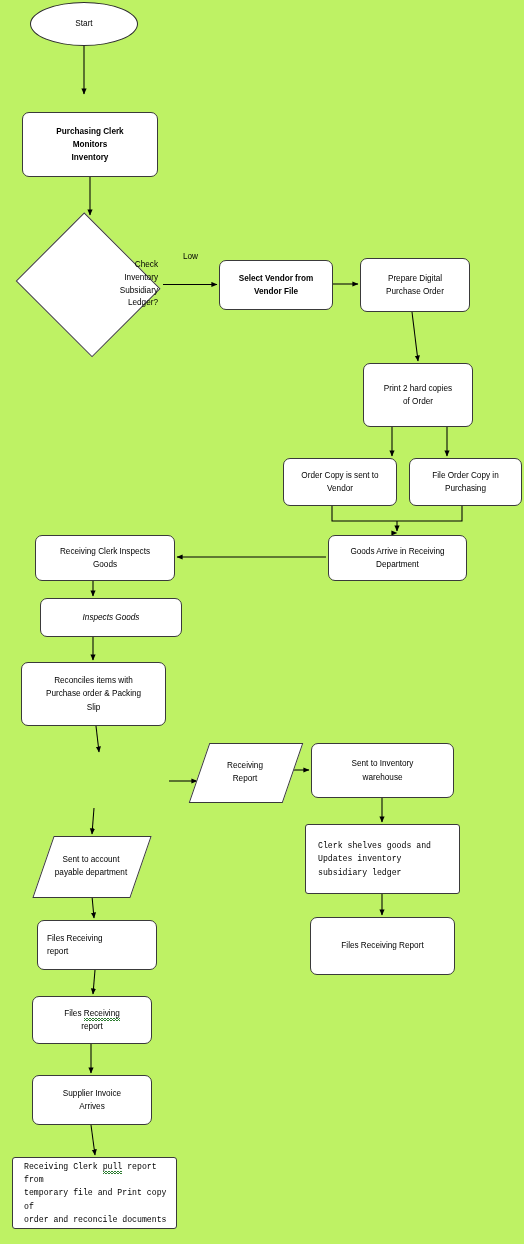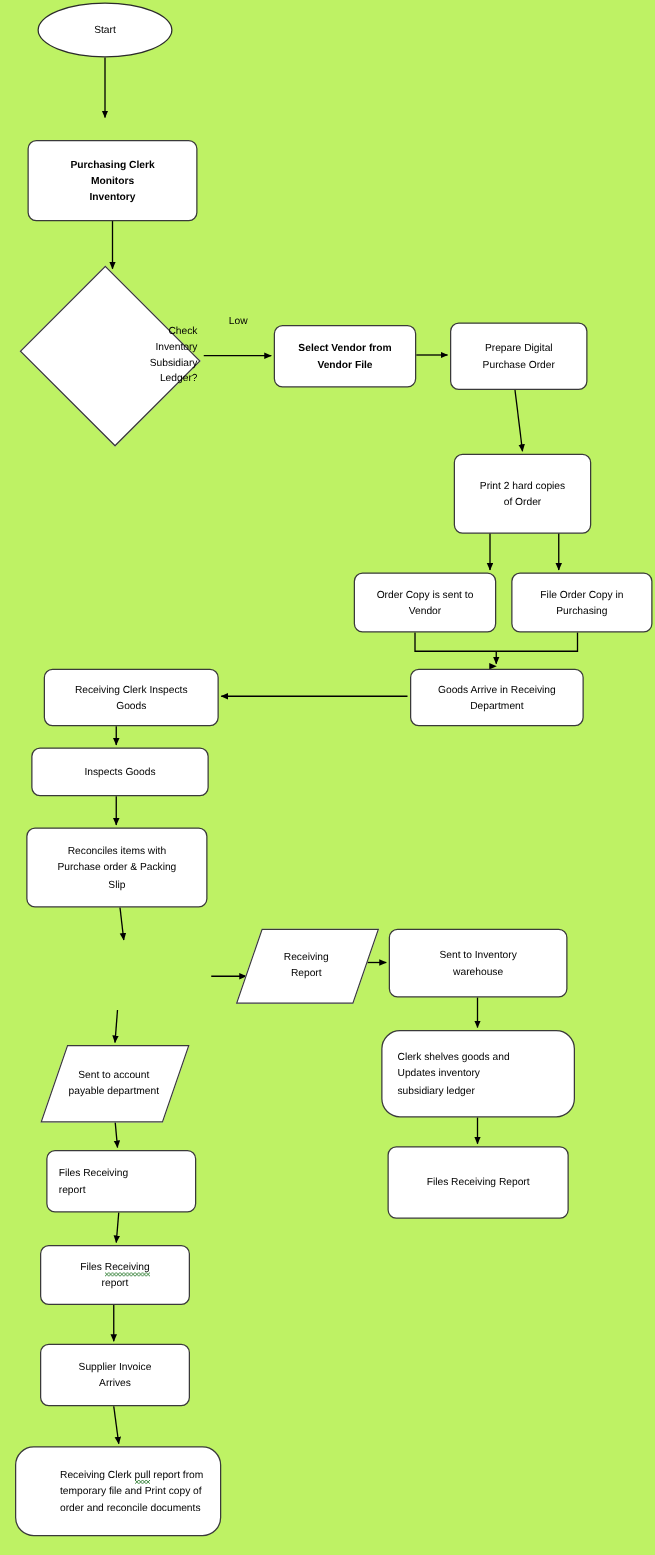--- a/index.html
+++ b/index.html
@@ -49,21 +49,22 @@
   .shape-ellipse {
     border: 1px solid #2b2b2b;
     border-radius: 50%;
   }
   
   .shape-proc {
     border: 1px solid #3a3a3a;
     border-radius: 7px;
   }
   .shape-proc.r-large {
-    border-radius: 15px;
+    border-radius: 3px;
+    font-family: Liberation Mono, monospace;
   }
   
   .shape-diamond {
     border: none;
     background: transparent;
   }
   .shape-diamond .dia-box {
     position: absolute;
     left: 50%;
     top: 50%;
@@ -239,21 +240,21 @@
   <div class="node shape-proc" style="left:328px;top:535px;width:139px;height:46px;">
     <span class="txt">Goods Arrive in Receiving
 Department</span>
   </div>
 
   <div class="node shape-proc" style="left:35px;top:535px;width:140px;height:46px;">
     <span class="txt">Receiving Clerk Inspects
 Goods</span>
   </div>
 
-  <div class="node shape-proc" style="left:25px;top:598px;width:142px;height:39px;">
+  <div class="node shape-proc" style="left:40px;top:598px;width:142px;height:39px;font-style:italic;">
     <span class="txt">Inspects Goods</span>
   </div>
 
   <div class="node shape-proc" style="left:21px;top:662px;width:145px;height:64px;">
     <span class="txt">Reconciles  items with
 Purchase order &amp; Packing
 Slip</span>
   </div>
 
 
@@ -291,17 +292,17 @@
 
   <div class="node shape-proc" style="left:32px;top:996px;width:120px;height:48px;">
     <span class="txt">Files <span class="sq">Receiving</span><br>report</span>
   </div>
 
   <div class="node shape-proc" style="left:32px;top:1075px;width:120px;height:50px;">
     <span class="txt">Supplier Invoice
 Arrives</span>
   </div>
 
-  <div class="node shape-proc r-large" style="left:12px;top:1157px;width:165px;height:72px;padding-left:24px;">
+  <div class="node shape-proc r-large" style="left:12px;top:1157px;width:165px;height:72px;">
     <span class="txt" style="text-align:left;padding-left:11px;">Receiving  Clerk <span class="sq">pull</span>  report from<br>temporary file and Print copy of<br>order and reconcile  documents</span>
   </div>
 
 </div>
 
 </body></html>

